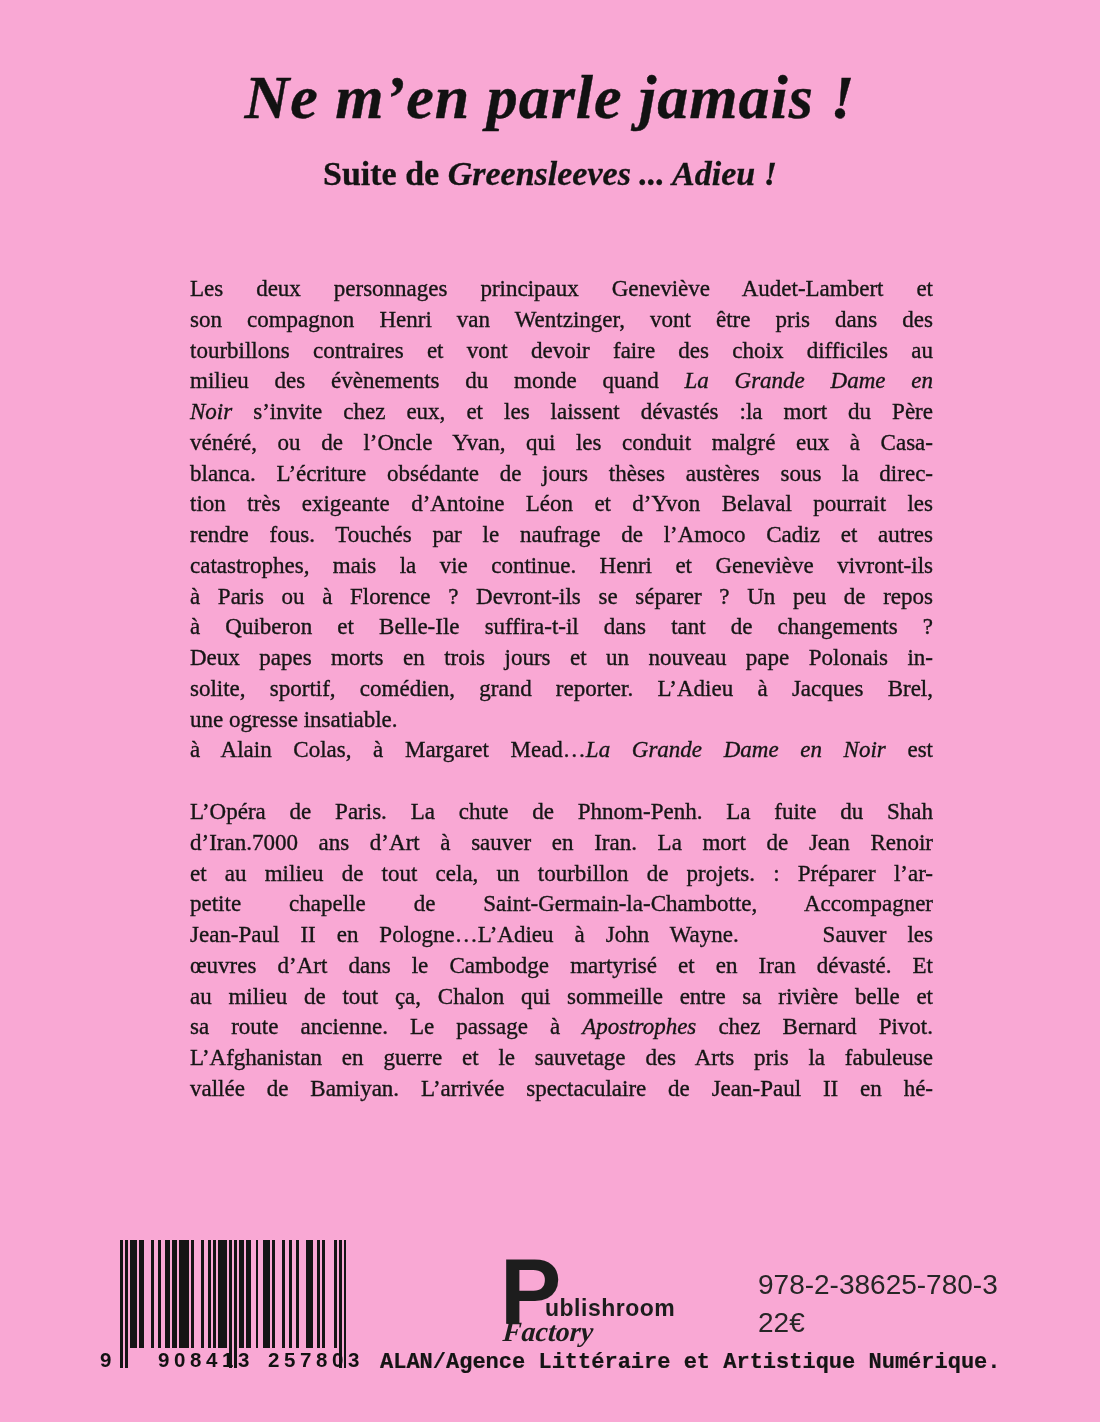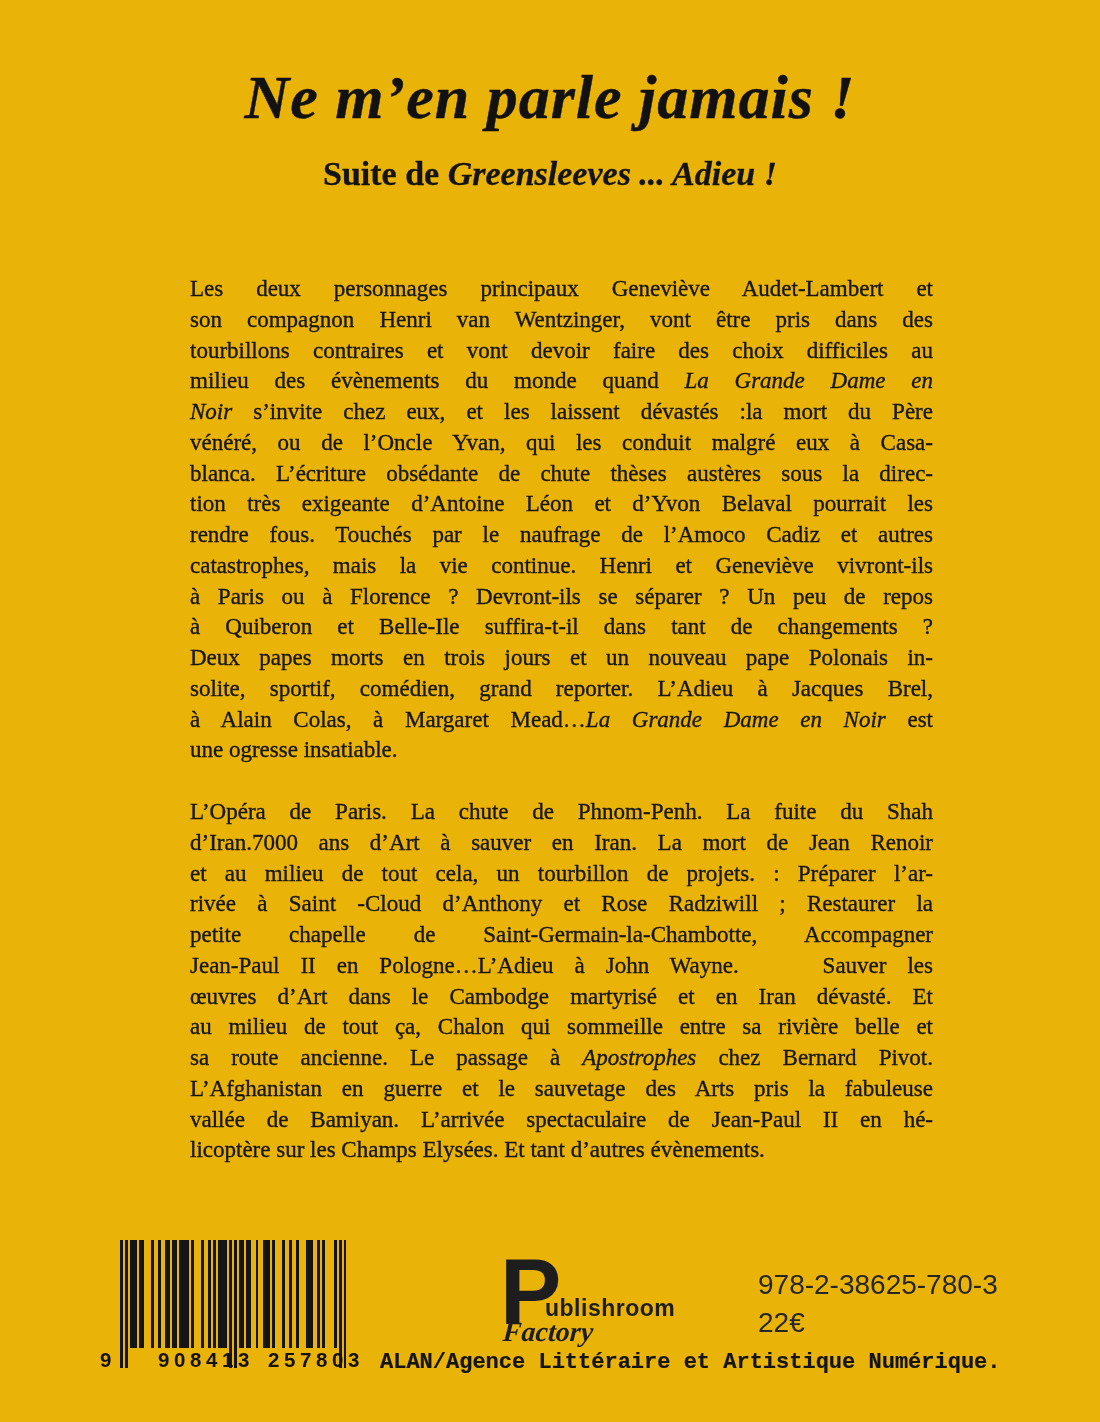--- a/index.html
+++ b/index.html
@@ -1,19 +1,19 @@
 <!DOCTYPE html>
 <html><head>
 <meta charset="utf-8">
 <style>
   html,body{margin:0;padding:0;background:#e8e8e8;}
   .cover{
     position:relative;
     width:1100px;height:1422px;
-    background:#eab308;
+    background:#f9a8d4;
     overflow:hidden;
     font-family:"Liberation Serif", serif;
     color:#1b1b1b;
   }
   .title{
     position:absolute;left:0;top:62px;width:100%;
     text-align:center;
     font-size:62px;font-weight:700;font-style:italic;
     letter-spacing:1px;
     color:#121212;
@@ -99,44 +99,42 @@
   <div class="subtitle"><span>Suite de </span><em>Greensleeves ... Adieu !</em></div>
 
   <div class="synopsis">
     <div class="para">
         <div class="pline"><span>Les deux personnages principaux Geneviève Audet-Lambert et</span></div>
         <div class="pline"><span>son compagnon Henri van Wentzinger, vont être pris dans des</span></div>
         <div class="pline"><span>tourbillons contraires et vont devoir faire des choix difficiles au</span></div>
         <div class="pline"><span>milieu des évènements du monde quand </span><i>La Grande Dame en</i></div>
         <div class="pline"><i>Noir</i><span> s’invite chez eux, et les laissent dévastés :la mort du Père</span></div>
         <div class="pline"><span>vénéré, ou de l’Oncle Yvan, qui les conduit malgré eux à Casa-</span></div>
-        <div class="pline"><span>blanca. L’écriture obsédante de chute thèses austères sous la direc-</span></div>
+        <div class="pline"><span>blanca. L’écriture obsédante de jours thèses austères sous la direc-</span></div>
         <div class="pline"><span>tion très exigeante d’Antoine Léon et d’Yvon Belaval pourrait les</span></div>
         <div class="pline"><span>rendre fous. Touchés par le naufrage de l’Amoco Cadiz et autres</span></div>
         <div class="pline"><span>catastrophes, mais la vie continue. Henri et Geneviève vivront-ils</span></div>
         <div class="pline"><span>à Paris ou à Florence ? Devront-ils se séparer ? Un peu de repos</span></div>
         <div class="pline"><span>à Quiberon et Belle-Ile suffira-t-il dans tant de changements ?</span></div>
         <div class="pline"><span>Deux papes morts en trois jours et un nouveau pape Polonais in-</span></div>
         <div class="pline"><span>solite, sportif, comédien, grand reporter. L’Adieu à Jacques Brel,</span></div>
+        <div class="pline final"><span>une ogresse insatiable.</span></div>
         <div class="pline"><span>à Alain Colas, à Margaret Mead…</span><i>La Grande Dame en Noir</i><span> est</span></div>
-        <div class="pline final"><span>une ogresse insatiable.</span></div>
       </div>
     <div class="para">
         <div class="pline"><span>L’Opéra de Paris. La chute de Phnom-Penh. La fuite du Shah</span></div>
         <div class="pline"><span>d’Iran.7000 ans d’Art à sauver en Iran. La mort de Jean Renoir</span></div>
         <div class="pline"><span>et au milieu de tout cela, un tourbillon de projets. : Préparer l’ar-</span></div>
-        <div class="pline"><span>rivée à Saint -Cloud d’Anthony et Rose Radziwill ; Restaurer la</span></div>
         <div class="pline"><span>petite chapelle de Saint-Germain-la-Chambotte, Accompagner</span></div>
         <div class="pline"><span>Jean-Paul II en Pologne…L’Adieu à John Wayne.&nbsp;&nbsp;&nbsp;&nbsp;Sauver les</span></div>
         <div class="pline"><span>œuvres d’Art dans le Cambodge martyrisé et en Iran dévasté. Et</span></div>
         <div class="pline"><span>au milieu de tout ça, Chalon qui sommeille entre sa rivière belle et</span></div>
         <div class="pline"><span>sa route ancienne. Le passage à </span><i>Apostrophes</i><span> chez Bernard Pivot.</span></div>
         <div class="pline"><span>L’Afghanistan en guerre et le sauvetage des Arts pris la fabuleuse</span></div>
         <div class="pline"><span>vallée de Bamiyan. L’arrivée spectaculaire de Jean-Paul II en hé-</span></div>
-        <div class="pline final"><span>licoptère sur les Champs Elysées. Et tant d’autres évènements.</span></div>
       </div>
   </div>
 
   <div class="barcode">
     <div class="bars" id="barcode-bars">
         <div class="bar" style="left: 0px; width: 2.77895px; height: 128px;"></div>
         <div class="bar" style="left: 4.75789px; width: 2.77895px; height: 128px;"></div>
         <div class="bar" style="left: 9.51579px; width: 7.53684px; height: 108px;"></div>
         <div class="bar" style="left: 19.0316px; width: 5.15789px; height: 108px;"></div>
         <div class="bar" style="left: 30.9263px; width: 2.77895px; height: 108px;"></div>

